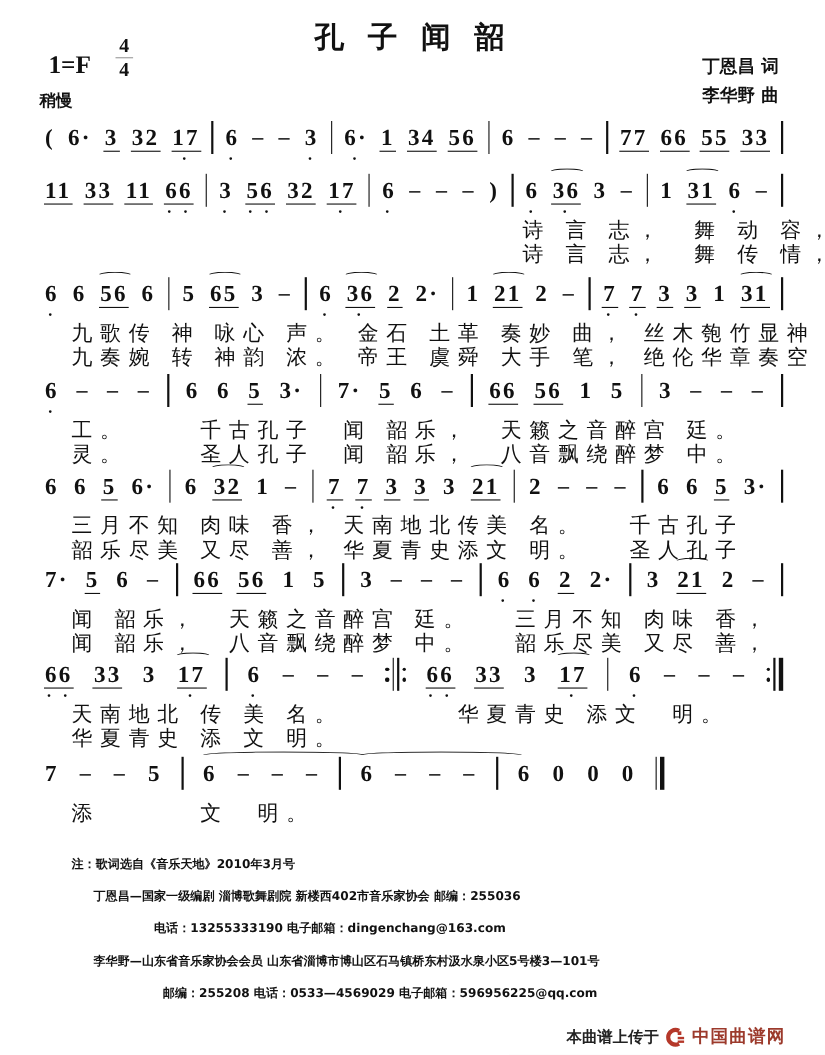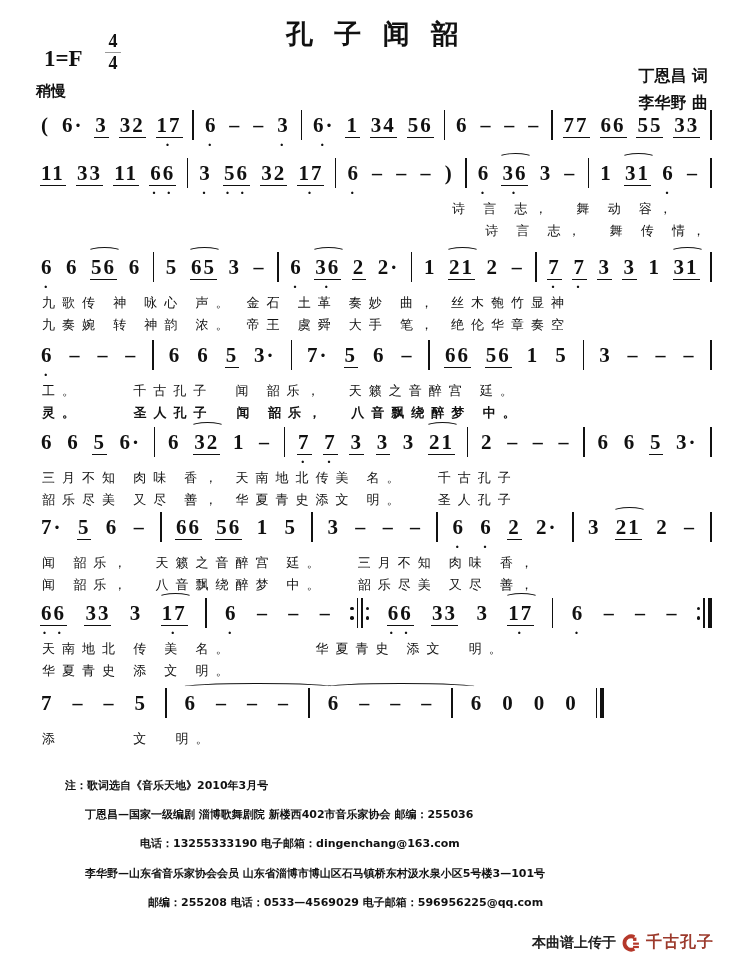--- a/index.html
+++ b/index.html
@@ -14,21 +14,21 @@
     position:absolute;top:16px;left:0;width:100%;text-align:center;
     font-size:27px;font-weight:bold;letter-spacing:6px;
   }
   .keyblock{position:absolute;top:46px;left:44px;font-family:"Liberation Serif",serif;font-size:23px;font-weight:bold;}
   .timesig{
     position:absolute;top:32px;left:104px;width:18px;text-align:center;
     font-family:"Liberation Serif",serif;font-size:18px;font-weight:bold;line-height:19px;
   }
   .fracline{height:1px;background:#999;margin:1px 1px;}
   .tempo{position:absolute;top:82px;left:36px;font-size:15px;font-weight:bold;}
-  .credits{position:absolute;top:46px;right:42px;text-align:right;font-size:16px;font-weight:bold;line-height:27px;margin-top:16px;}
+  .credits{position:absolute;top:46px;right:42px;text-align:right;font-size:16px;font-weight:bold;line-height:27px;}
   
   #score{position:absolute;left:40px;top:0;width:672px;}
   .system{position:absolute;left:0;width:672px;}
   .system:nth-child(1){top:104px;}
   .system:nth-child(2){top:152px;}
   .system:nth-child(3){top:246px;}
   .system:nth-child(4){top:334px;}
   .system:nth-child(5){top:421px;}
   .system:nth-child(6){top:506px;}
   .system:nth-child(7){top:592px;}
@@ -45,21 +45,21 @@
   .tok .arc.wide{width:150px;}
   .tok .ld{position:absolute;bottom:-12px;left:0;width:100%;text-align:center;
            font-size:15px;line-height:9px;letter-spacing:3px;}
   .dash{font-family:"Liberation Serif",serif;font-size:20px;font-weight:700;}
   .bar{width:1.6px;height:30px;background:#111;}
   .bar.thick{width:4px;}
   .rep{display:inline-flex;align-items:center;gap:3px;height:30px;}
   .rdots{display:inline-flex;flex-direction:column;gap:6px;}
   .rdot{width:3.5px;height:3.5px;border-radius:50%;background:#111;}
   .lyrics{margin-top:4px;}
-  .lyr{font-size:13px;letter-spacing:7px;line-height:22px;white-space:pre;}
+  .lyr{font-size:19px;letter-spacing:7px;line-height:22px;white-space:pre;margin-left:23px;}
   
   .notes{position:absolute;left:40px;top:775px;width:680px;font-size:11px;font-weight:bold;}
   .notes .nline{line-height:22px;margin-bottom:7px;white-space:pre;}
   .ind1{padding-left:25px;}
   .ind2{padding-left:45px;}
   .ind3{padding-left:100px;}
   .ind4{padding-left:45px;margin-top:8px;}
   .ind5{padding-left:108px;}
   .watermark{position:absolute;right:36px;top:932px;display:flex;align-items:center;gap:5px;font-size:14px;}
   .wm-prefix{font-weight:bold;color:#222;}
@@ -210,21 +210,21 @@
           <span class="tok"><span class="txt">5</span></span>
           <span class="bar"></span>
           <span class="tok"><span class="txt">3</span></span>
           <span class="tok dash"><span class="txt">–</span></span>
           <span class="tok dash"><span class="txt">–</span></span>
           <span class="tok dash"><span class="txt">–</span></span>
           <span class="bar"></span>
         </div>
         <div class="lyrics">
           <div class="lyr" style="padding-left: 2px;">工。　　 千古孔子  闻 韶乐，  天籁之音醉宫 廷。</div>
-          <div class="lyr" style="padding-left: 2px; font-weight: bold;">灵。　　 圣人孔子  闻 韶乐，  八音飘绕醉梦 中。</div>
+          <div class="lyr" style="padding-left: 2px;">灵。　　 圣人孔子  闻 韶乐，  八音飘绕醉梦 中。</div>
         </div>
       </div>
       <div class="system">
         <div class="mrow">
           <span class="tok"><span class="txt">6</span></span>
           <span class="tok"><span class="txt">6</span></span>
           <span class="tok"><span class="txt u">5</span></span>
           <span class="tok"><span class="txt">6·</span></span>
           <span class="bar"></span>
           <span class="tok"><span class="txt">6</span></span>
@@ -377,16 +377,16 @@
   <div class="watermark">
     <span class="wm-prefix">本曲谱上传于</span>
     <span style="display:inline-flex;">
       <svg width="20" height="20" viewBox="0 0 24 24" aria-hidden="true">
         <path d="M16 5 A 8 8 0 1 0 16 19" stroke="#b5382a" stroke-width="4.5" fill="none"></path>
         <rect x="14.5" y="5.5" width="4" height="4" fill="#b5382a"></rect>
         <rect x="14.5" y="11.5" width="7" height="2.6" fill="#b5382a"></rect>
         <rect x="14.5" y="15.5" width="7" height="2.6" fill="#b5382a"></rect>
       </svg>
     </span>
-    <span class="site-name" style="color: rgb(156, 58, 44);">千古孔子</span>
+    <span class="site-name" style="color: rgb(156, 58, 44);">中国曲谱网</span>
   </div>
 
 </div>
 
 </body></html>

